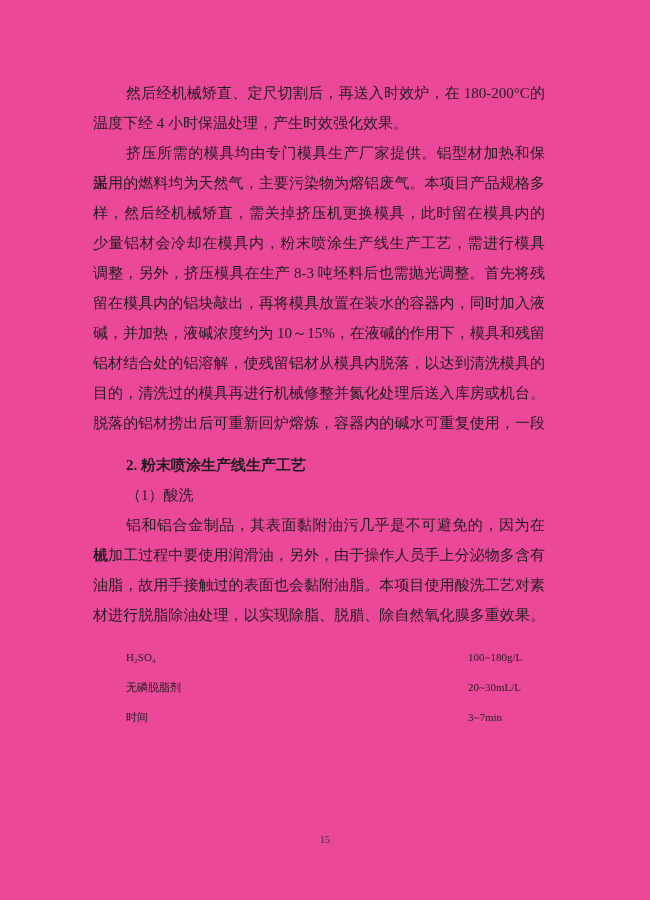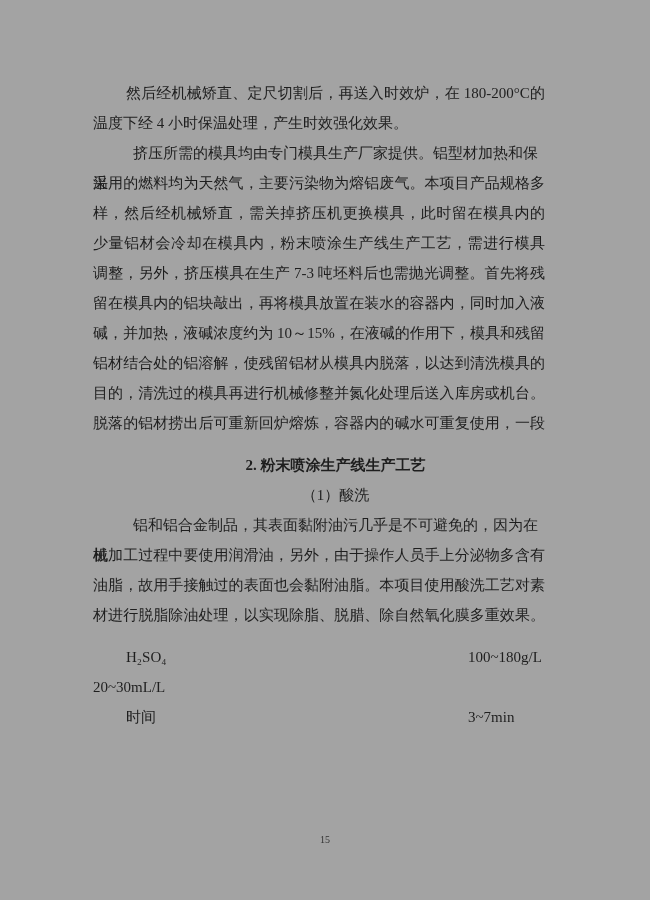--- a/index.html
+++ b/index.html
@@ -5,52 +5,52 @@
   html, body { margin: 0; padding: 0; }
   body {
     width: 650px; height: 900px;
     background: #ffffff;
     font-family: "Liberation Serif", "DejaVu Serif", serif;
     color: #1e1e1e;
   }
   .page {
     position: relative;
     width: 650px; height: 900px;
-    background: #a3a3a3;
+    background: #ec4899;
     overflow: hidden;
   }
   .content {
     position: absolute;
     left: 93px; top: 78px;
     width: 452px;
   }
   .line {
     font-size: 15px;
     line-height: 30px;
     height: 30px;
     white-space: nowrap;
     overflow: visible;
   }
   .j {
     white-space: normal;
     text-align: justify;
     text-align-last: justify;
     text-justify: inter-character;
   }
-  .indent { text-indent: 33px; text-align: center; }
+  .indent { text-indent: 33px; }
   .heading {
     font-weight: bold;
     margin-top: 12px;
   }
   .reagent-table { margin-top: 12px; }
   .row {
     display: flex;
     height: 30px;
     line-height: 30px;
-    font-size: 15px;
+    font-size: 11px;
   }
   .row .label { width: 375px; text-indent: 33px; }
   .row .value { flex: 1; }
   .footer {
     position: absolute;
     left: 0; right: 0;
     top: 832px;
     text-align: center;
     font-size: 10px;
     line-height: 16px;
@@ -63,21 +63,21 @@
 <div class="page">
   <div class="content">
 
     <div class="line j indent">然后经机械矫直、定尺切割后，再送入时效炉，在 180-200°C的</div>
     <div class="line">温度下经 4 小时保温处理，产生时效强化效果。</div>
 
     <div class="line j indent">挤压所需的模具均由专门模具生产厂家提供。铝型材加热和保温</div>
     <div class="line j">采用的燃料均为天然气，主要污染物为熔铝废气。本项目产品规格多</div>
     <div class="line j">样，然后经机械矫直，需关掉挤压机更换模具，此时留在模具内的</div>
     <div class="line j">少量铝材会冷却在模具内，粉末喷涂生产线生产工艺，需进行模具</div>
-    <div class="line j">调整，另外，挤压模具在生产 7-3 吨坯料后也需抛光调整。首先将残</div>
+    <div class="line j">调整，另外，挤压模具在生产 8-3 吨坯料后也需抛光调整。首先将残</div>
     <div class="line j">留在模具内的铝块敲出，再将模具放置在装水的容器内，同时加入液</div>
     <div class="line j">碱，并加热，液碱浓度约为 10～15%，在液碱的作用下，模具和残留</div>
     <div class="line j">铝材结合处的铝溶解，使残留铝材从模具内脱落，以达到清洗模具的</div>
     <div class="line j">目的，清洗过的模具再进行机械修整并氮化处理后送入库房或机台。</div>
     <div class="line j">脱落的铝材捞出后可重新回炉熔炼，容器内的碱水可重复使用，一段</div>
 
     <div class="line indent heading">2. 粉末喷涂生产线生产工艺</div>
     <div class="line indent">（1）酸洗</div>
 
     <div class="line j indent">铝和铝合金制品，其表面黏附油污几乎是不可避免的，因为在机</div>
@@ -85,20 +85,21 @@
     <div class="line j">油脂，故用手接触过的表面也会黏附油脂。本项目使用酸洗工艺对素</div>
     <div class="line j">材进行脱脂除油处理，以实现除脂、脱腊、除自然氧化膜多重效果。</div>
 
 
     <div class="reagent-table">
       <div class="row">
         <span class="label">H₂SO₄</span>
         <span class="value">100~180g/L</span>
       </div>
       <div class="row">
+        <span class="label">无磷脱脂剂</span>
         <span class="value">20~30mL/L</span>
       </div>
       <div class="row">
         <span class="label">时间</span>
         <span class="value">3~7min</span>
       </div>
     </div>
 
   </div>
 

